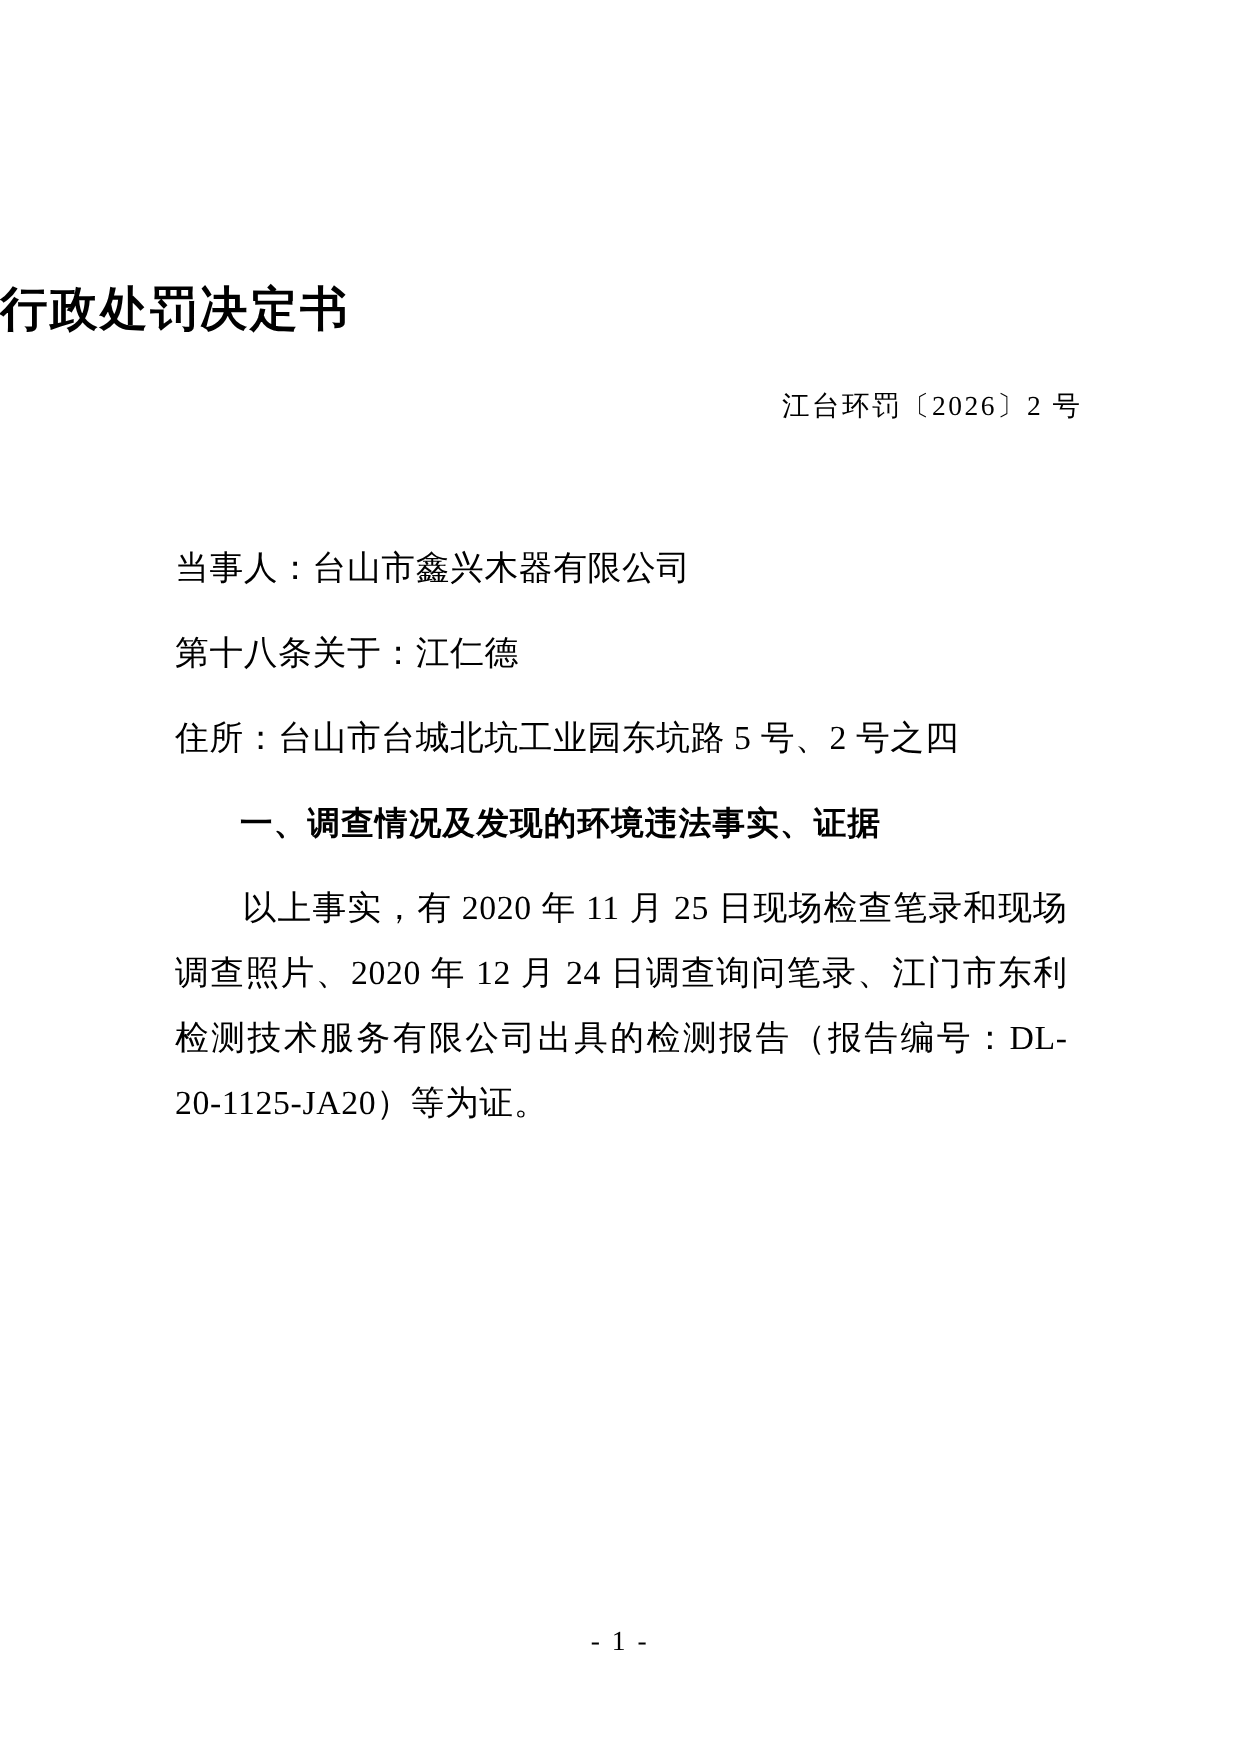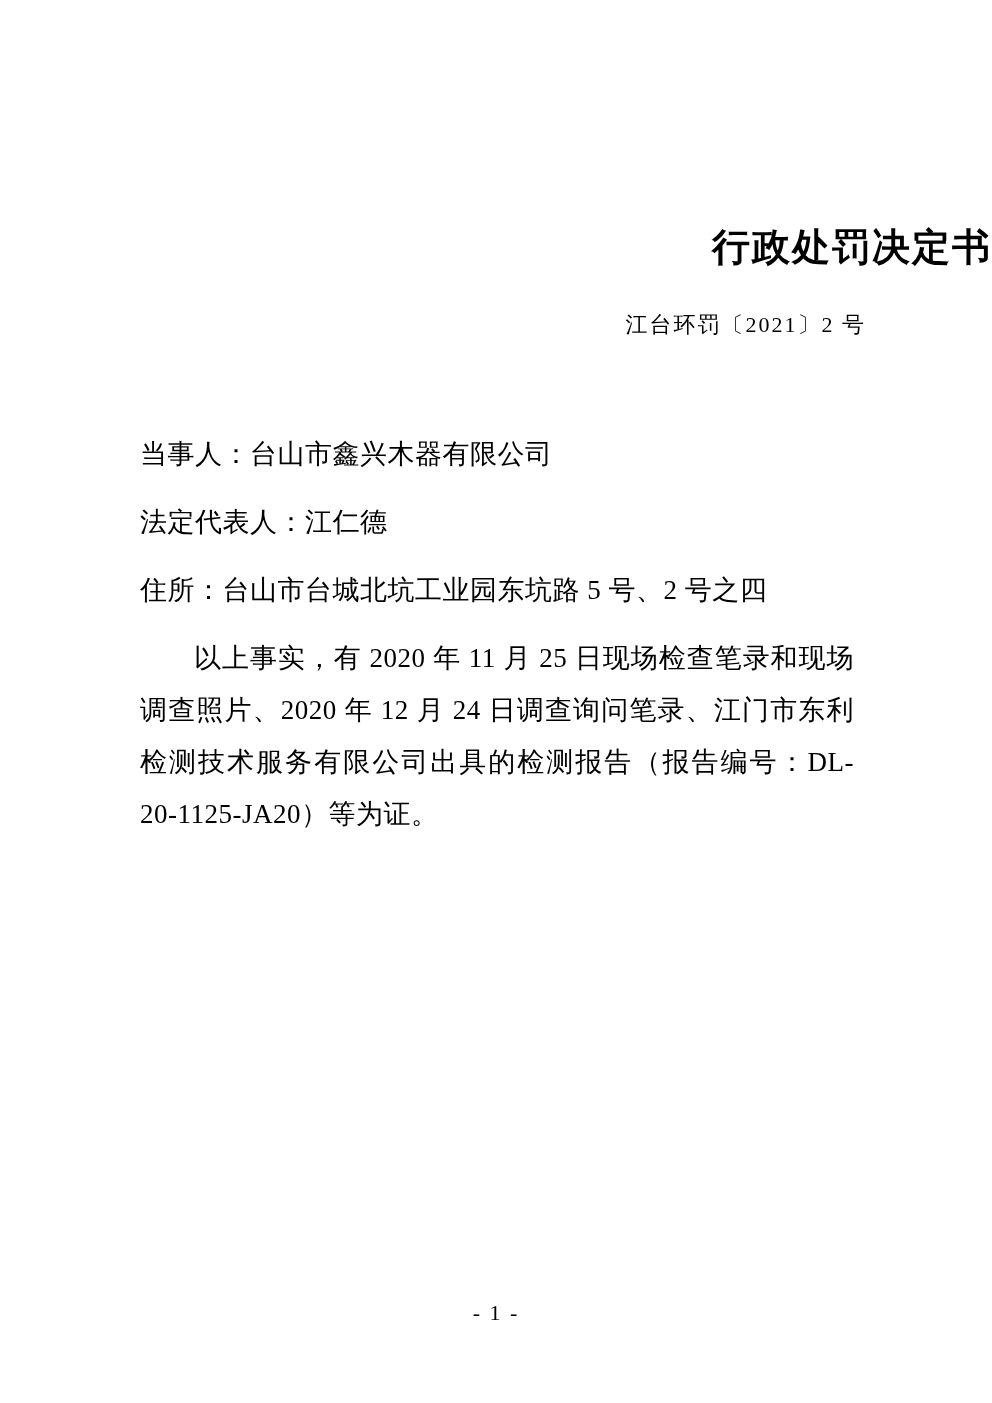--- a/index.html
+++ b/index.html
@@ -14,21 +14,21 @@
     background: #ffffff;
     color: #000000;
     font-family: "Liberation Serif", "DejaVu Serif", serif;
     overflow: hidden;
   }
   .title {
     position: absolute;
     top: 222px;
     left: 0;
     width: 100%;
-    text-align: right;
+    text-align: left;
     font-size: 38px;
     font-weight: 700;
     letter-spacing: 2px;
     font-family: "Liberation Serif", "DejaVu Serif", serif;
   }
   .doc-number {
     position: absolute;
     top: 310px;
     right: 126px;
     font-size: 22px;
@@ -69,24 +69,25 @@
     letter-spacing: 2px;
   }
 </style>
 </head>
 <body>
 
 <div class="page">
 
   <div class="title">行政处罚决定书</div>
 
-  <div class="doc-number">江台环罚〔2021〕2 号</div>
+  <div class="doc-number">江台环罚〔2026〕2 号</div>
 
   <div class="body-text">
     <p class="info-line">当事人：台山市鑫兴木器有限公司</p>
-    <p class="info-line">法定代表人：江仁德</p>
+    <p class="info-line">第十八条关于：江仁德</p>
     <p class="info-line">住所：台山市台城北坑工业园东坑路 5 号、2 号之四</p>
+    <p class="section-heading">一、调查情况及发现的环境违法事实、证据</p>
     <p class="paragraph">以上事实，有 2020 年 11 月 25 日现场检查笔录和现场调查照片、2020 年 12 月 24 日调查询问笔录、江门市东利检测技术服务有限公司出具的检测报告（报告编号：DL-20-1125-JA20）等为证。</p>
   </div>
 
   <div class="page-number">- 1 -</div>
 
 </div>
 
 </body></html>

